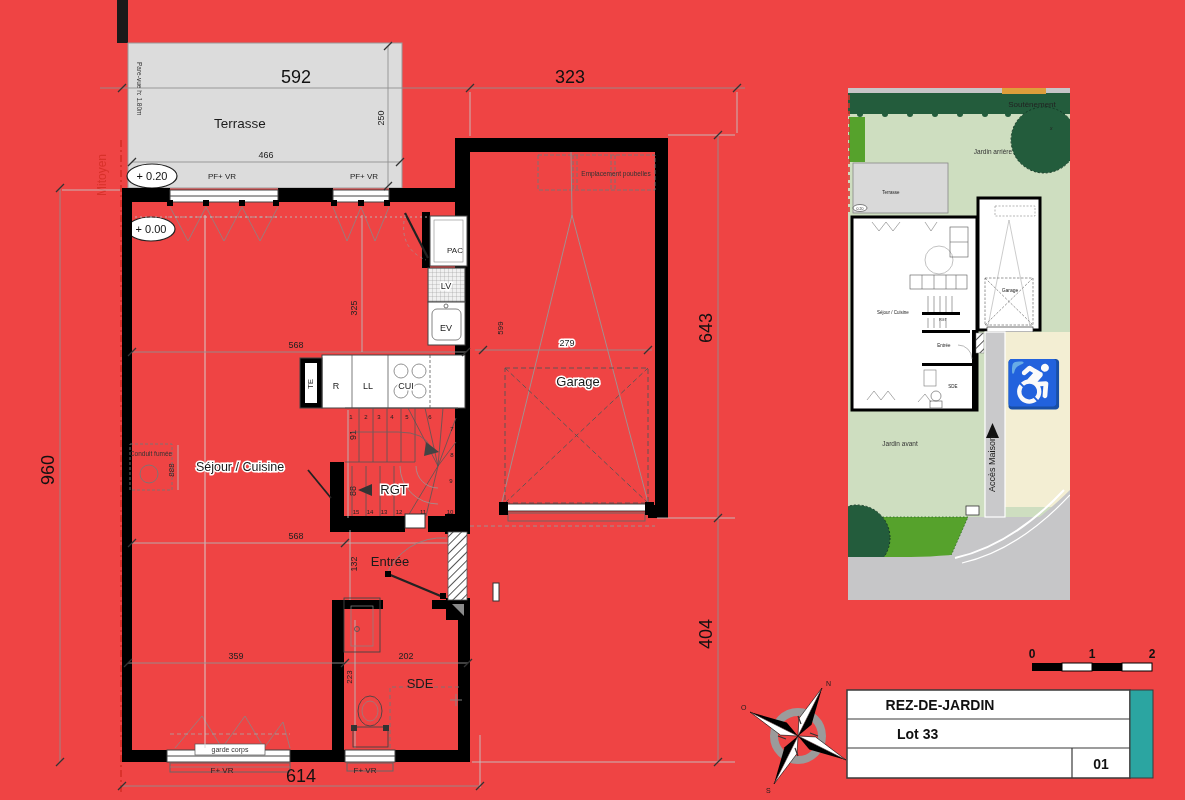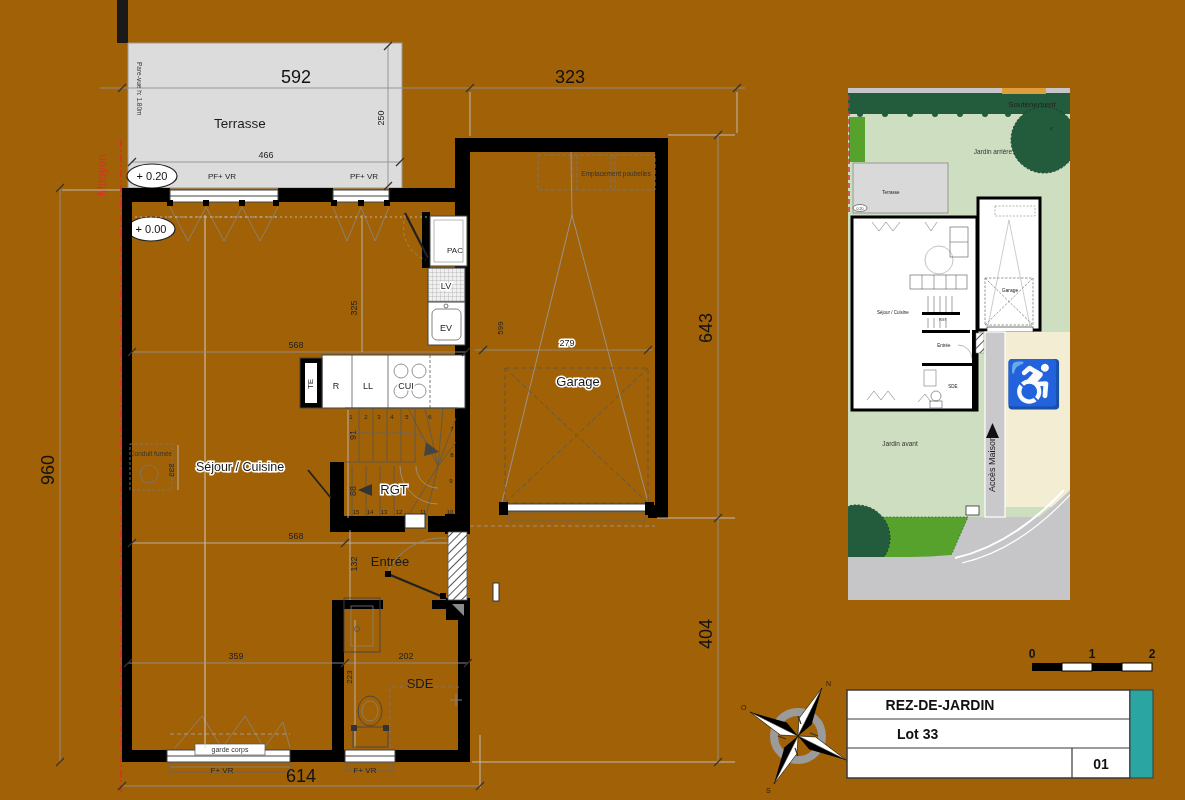--- a/index.html
+++ b/index.html
@@ -1,16 +1,16 @@
 <!DOCTYPE html>
 <html><head>
 <meta charset="utf-8">
 <style>
   html,body{margin:0;padding:0;background:#fff;}
-  #page{position:relative;width:1185px;height:800px;background:#a16207;overflow:hidden;}
+  #page{position:relative;width:1185px;height:800px;background:#ef4444;overflow:hidden;}
   svg text{font-family:"Liberation Sans", sans-serif;fill:#1c1c1c;}
   .dimL{font-size:18px;fill:#111;}
   .dimS{font-size:9px;fill:#222;}
   .dimT{font-size:8px;fill:#222;}
   .room{font-size:13px;fill:#1a1a1a;}
   .lvl{font-size:11px;fill:#111;}
   .tiny{font-size:7px;fill:#333;}
   .micro{font-size:6.5px;fill:#333;}
   .mini{font-size:5px;fill:#222;}
   .nano{font-size:4.5px;fill:#222;}

